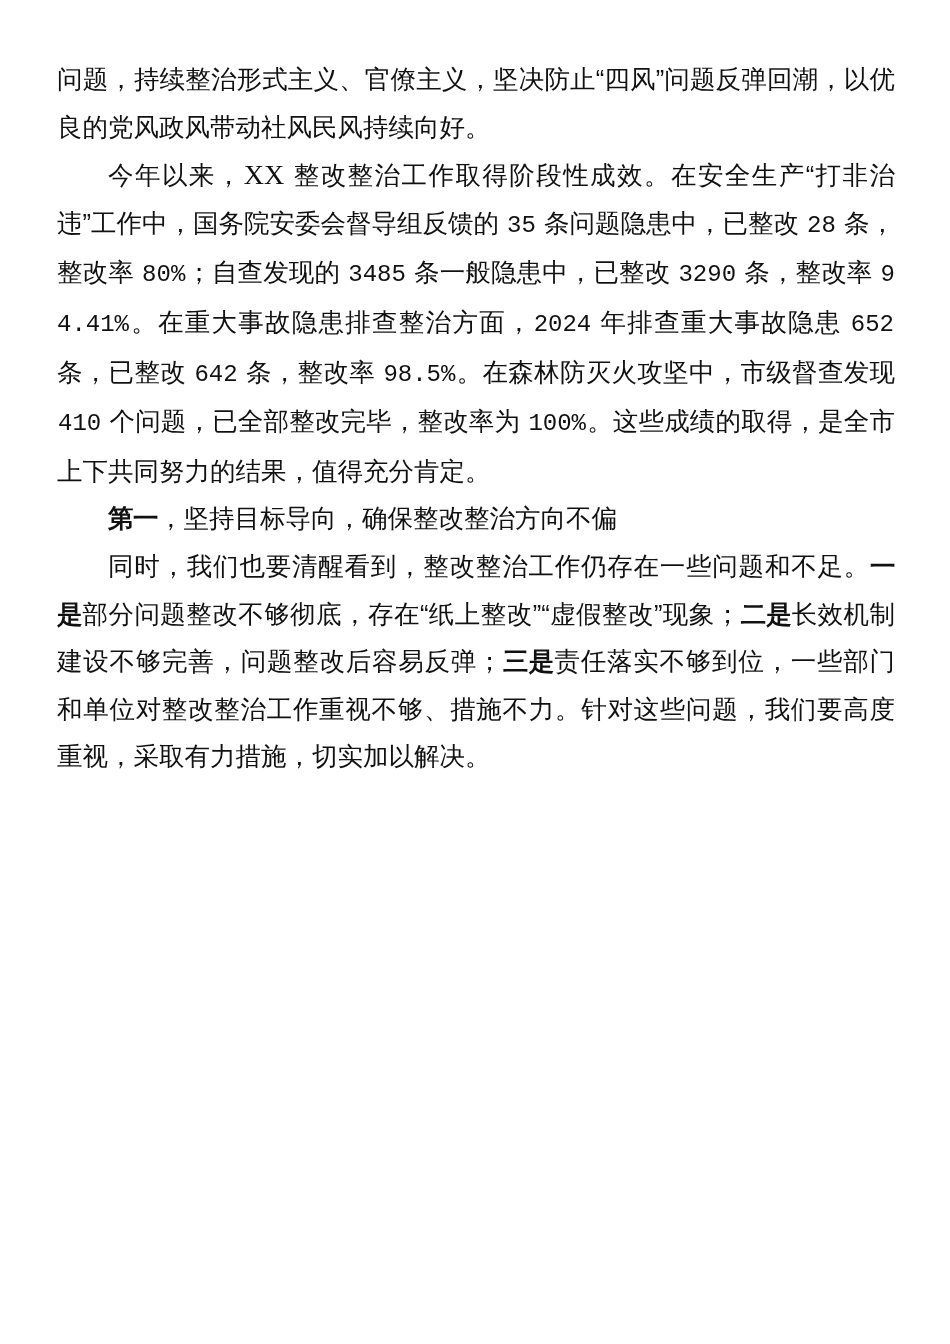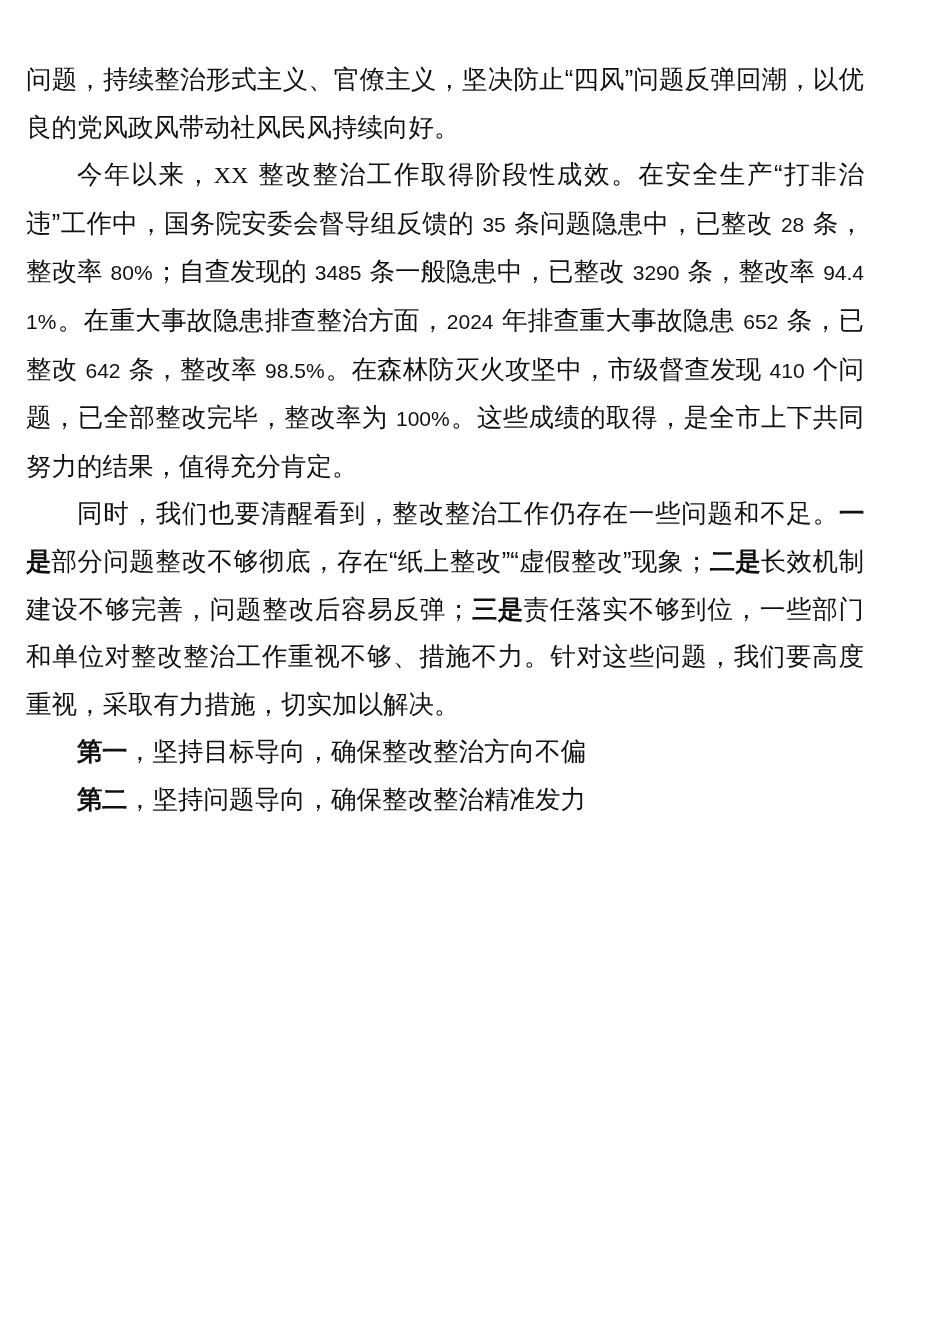--- a/index.html
+++ b/index.html
@@ -14,21 +14,21 @@
     overflow: hidden;
     font-family: "Liberation Sans", "DejaVu Sans", sans-serif;
     color: #000000;
     -webkit-font-smoothing: antialiased;
   }
   .page {
     position: relative;
     width: 950px;
     height: 1020px;
     box-sizing: border-box;
-    padding: 56px 55px 0 26px;
+    padding: 56px 55px 0 57px;
     background: #ffffff;
   }
   .doc-body {
     width: 838px;
   }
   
   p.para {
     margin: 0;
     padding: 0;
     font-size: 25.5px;
@@ -46,42 +46,41 @@
   
   p.single {
     text-align: left;
     text-indent: 2em;
   }
   strong.b {
     font-weight: 700;
     letter-spacing: -0.5px;
   }
   .num {
-    font-family: Liberation Sans, sans-serif;
-    font-size: 21px;
+    font-family: Liberation Mono, monospace;
+    font-size: 24px;
     padding: 0 1px;
   }
   .lat {
     font-family: "Liberation Serif", "DejaVu Serif", serif;
-    font-size: 24px;
+    font-size: 28px;
     padding: 0 1px;
   }
 </style>
 </head>
 <body>
 
 <div class="page">
   <div class="doc-body">
 
     <p class="para">问题，持续整治形式主义、官僚主义，坚决防止“四风”问题反弹回潮，以优良的党风政风带动社风民风持续向好。</p>
 
 
     <p class="para indent"><span>今年以来，</span><span class="lat">XX</span><span> 整改整治工作取得阶段性成效。在安全生产“打非治违”工作中，国务院安委会督导组反馈的 </span><span class="num">35</span><span> 条问题隐患中，已整改 </span><span class="num">28</span><span> 条，整改率 </span><span class="num">80%</span><span>；自查发现的 </span><span class="num">3485</span><span> 条一般隐患中，已整改 </span><span class="num">3290</span><span> 条，整改率 </span><span class="num">94.41%</span><span>。在重大事故隐患排查整治方面，</span><span class="num">2024</span><span> 年排查重大事故隐患 </span><span class="num">652</span><span> 条，已整改 </span><span class="num">642</span><span> 条，整改率 </span><span class="num">98.5%</span><span>。在森林防灭火攻坚中，市级督查发现 </span><span class="num">410</span><span> 个问题，已全部整改完毕，整改率为 </span><span class="num">100%</span><span>。这些成绩的取得，是全市上下共同努力的结果，值得充分肯定。</span></p>
 
+    <p class="para single"><strong class="b">第一</strong><span>，坚持目标导向，确保整改整治方向不偏</span></p>
+
     <p class="para indent"><span>同时，我们也要清醒看到，整改整治工作仍存在一些问题和不足。</span><strong class="b">一是</strong><span>部分问题整改不够彻底，存在“纸上整改”“虚假整改”现象；</span><strong class="b">二是</strong><span>长效机制建设不够完善，问题整改后容易反弹；</span><strong class="b">三是</strong><span>责任落实不够到位，一些部门和单位对整改整治工作重视不够、措施不力。针对这些问题，我们要高度重视，采取有力措施，切实加以解决。</span></p>
 
-    <p class="para single"><strong class="b">第一</strong><span>，坚持目标导向，确保整改整治方向不偏</span></p>
 
-
-    <p class="para single"><strong class="b">第二</strong><span>，坚持问题导向，确保整改整治精准发力</span></p>
 
   </div>
 </div>
 
 </body></html>

